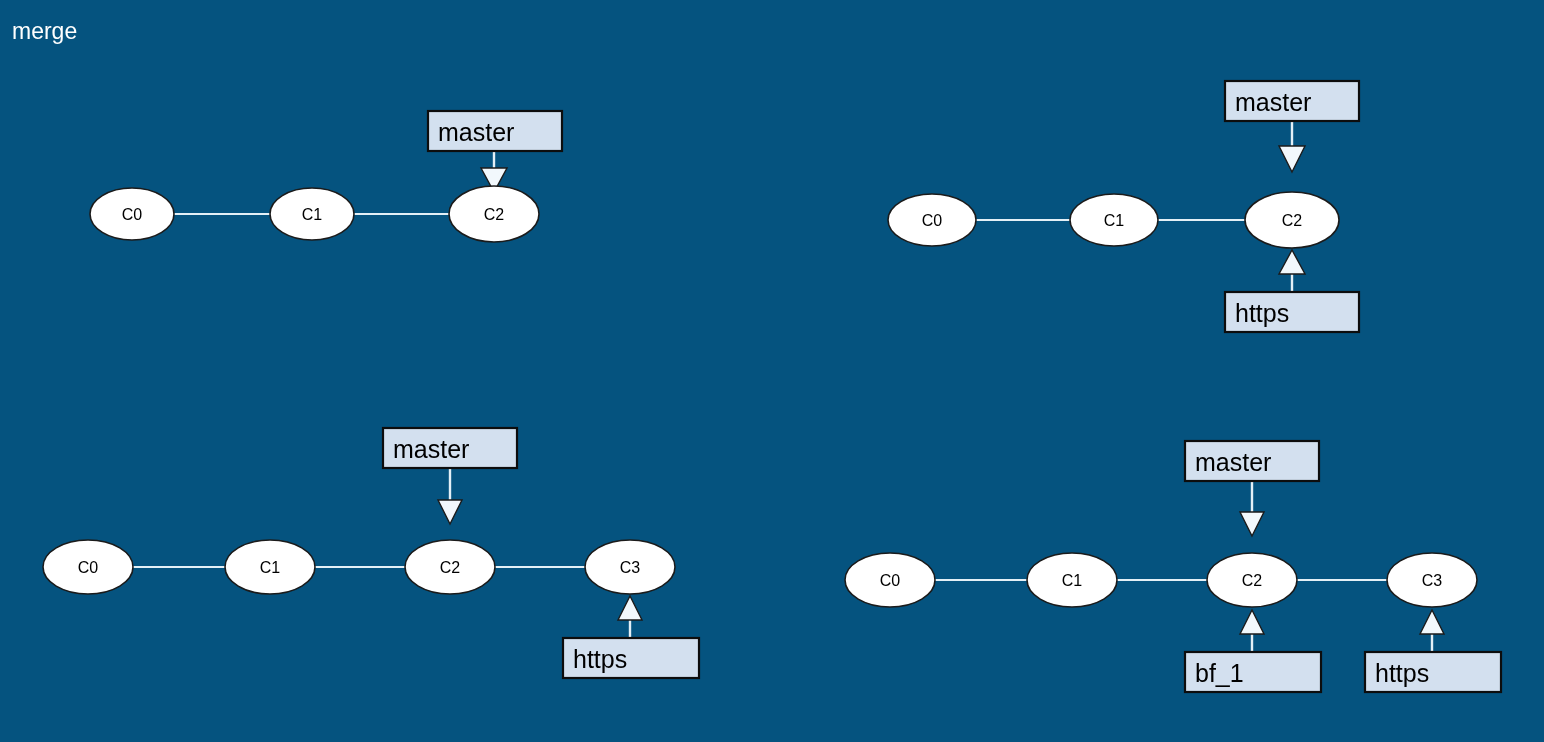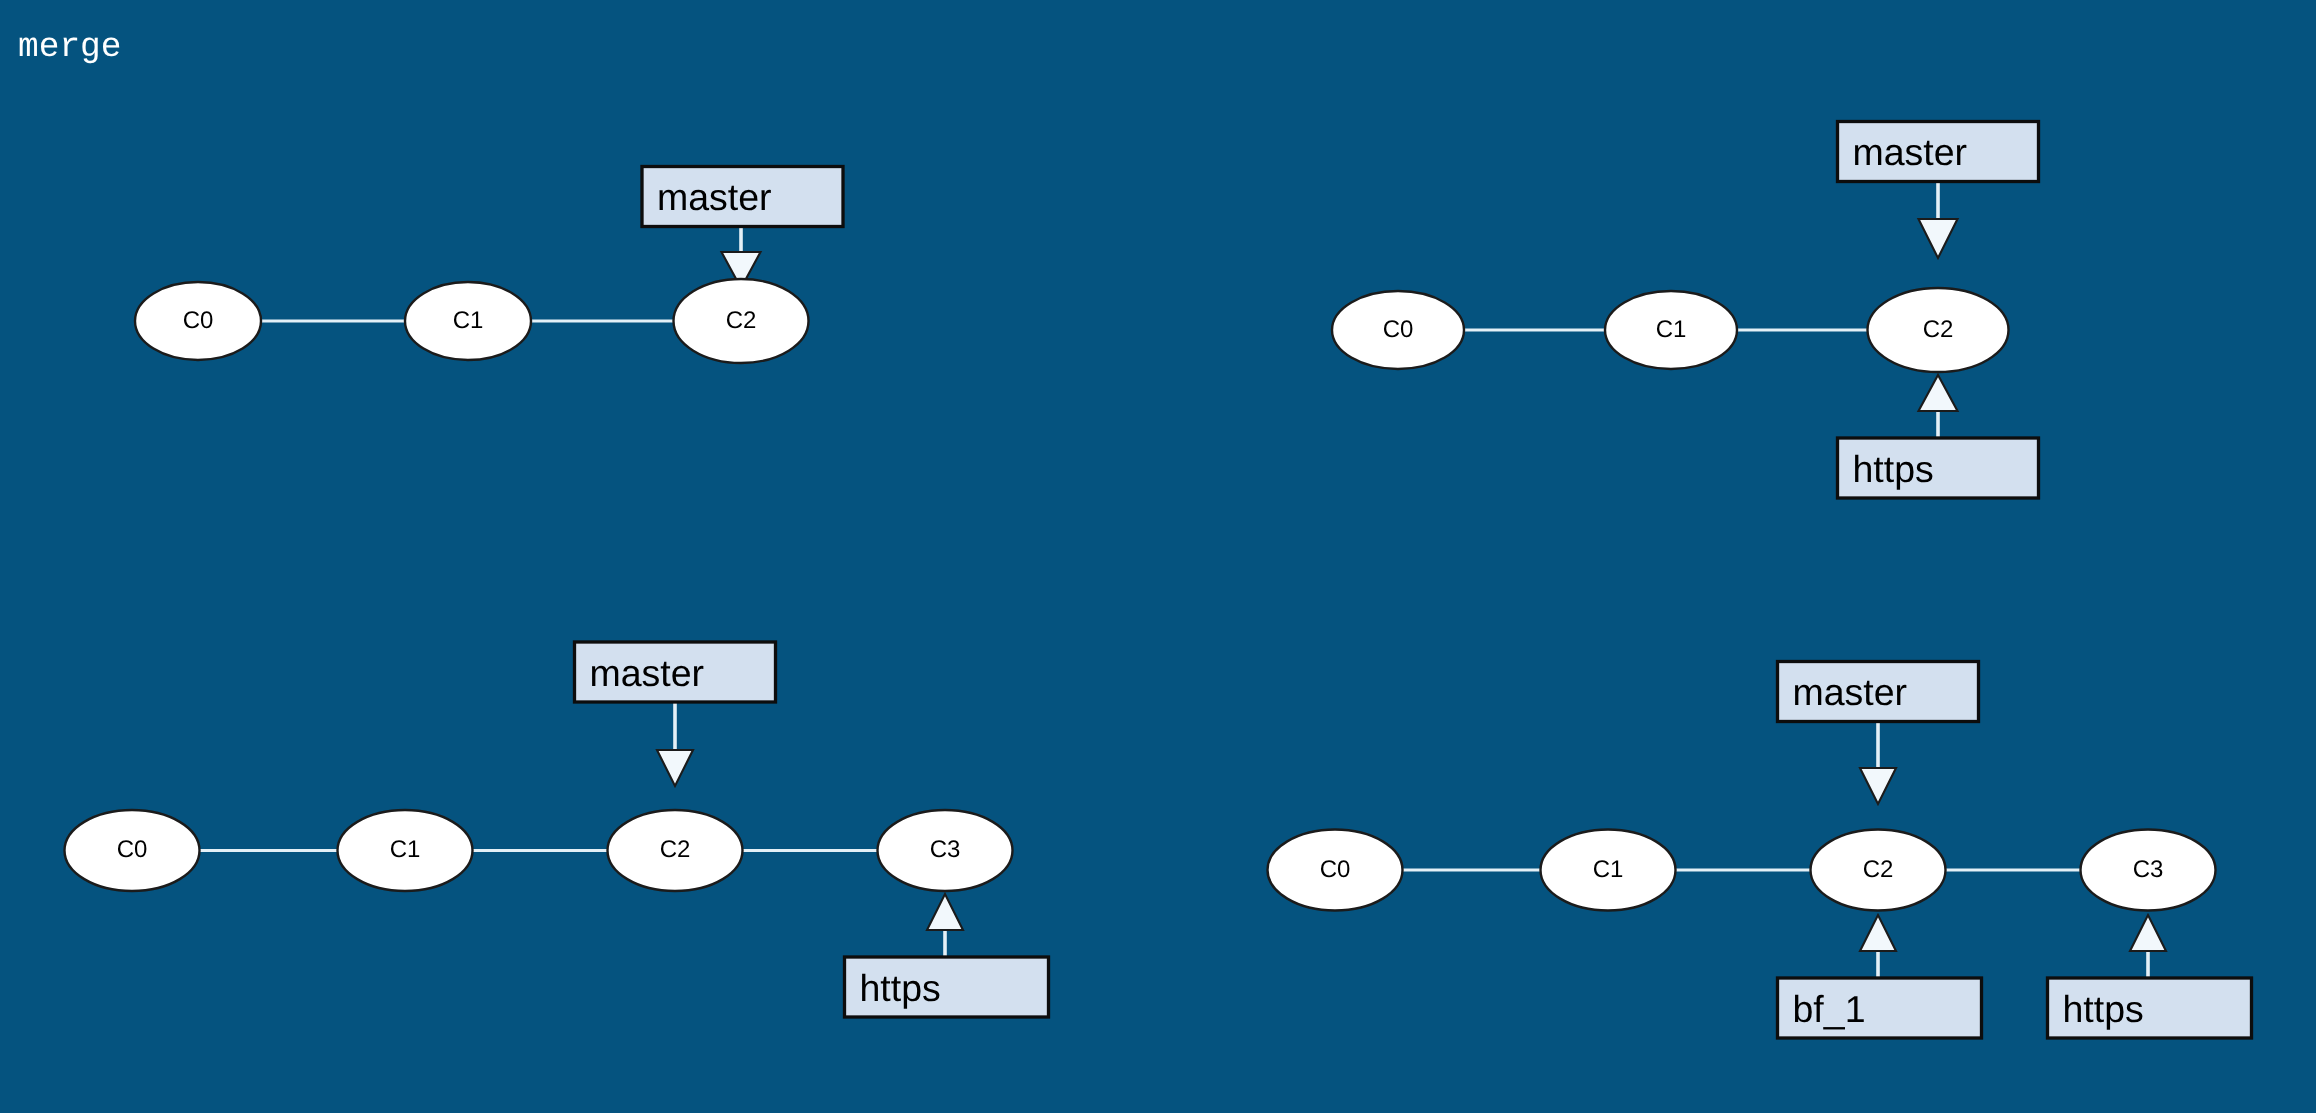--- a/index.html
+++ b/index.html
@@ -15,21 +15,20 @@
     font-family: "Liberation Sans", sans-serif;
   }
   #page-title {
     position: absolute;
     left: 12px;
     top: 20px;
     font-size: 23px;
     color: #ffffff;
     line-height: 1;
     white-space: nowrap;
-    font-family: Liberation Mono, monospace;
   }
   .diagram {
     position: absolute;
   }
   .diagram svg {
     display: block;
     overflow: visible;
   }
   .node-ellipse {
     fill: #ffffff;

